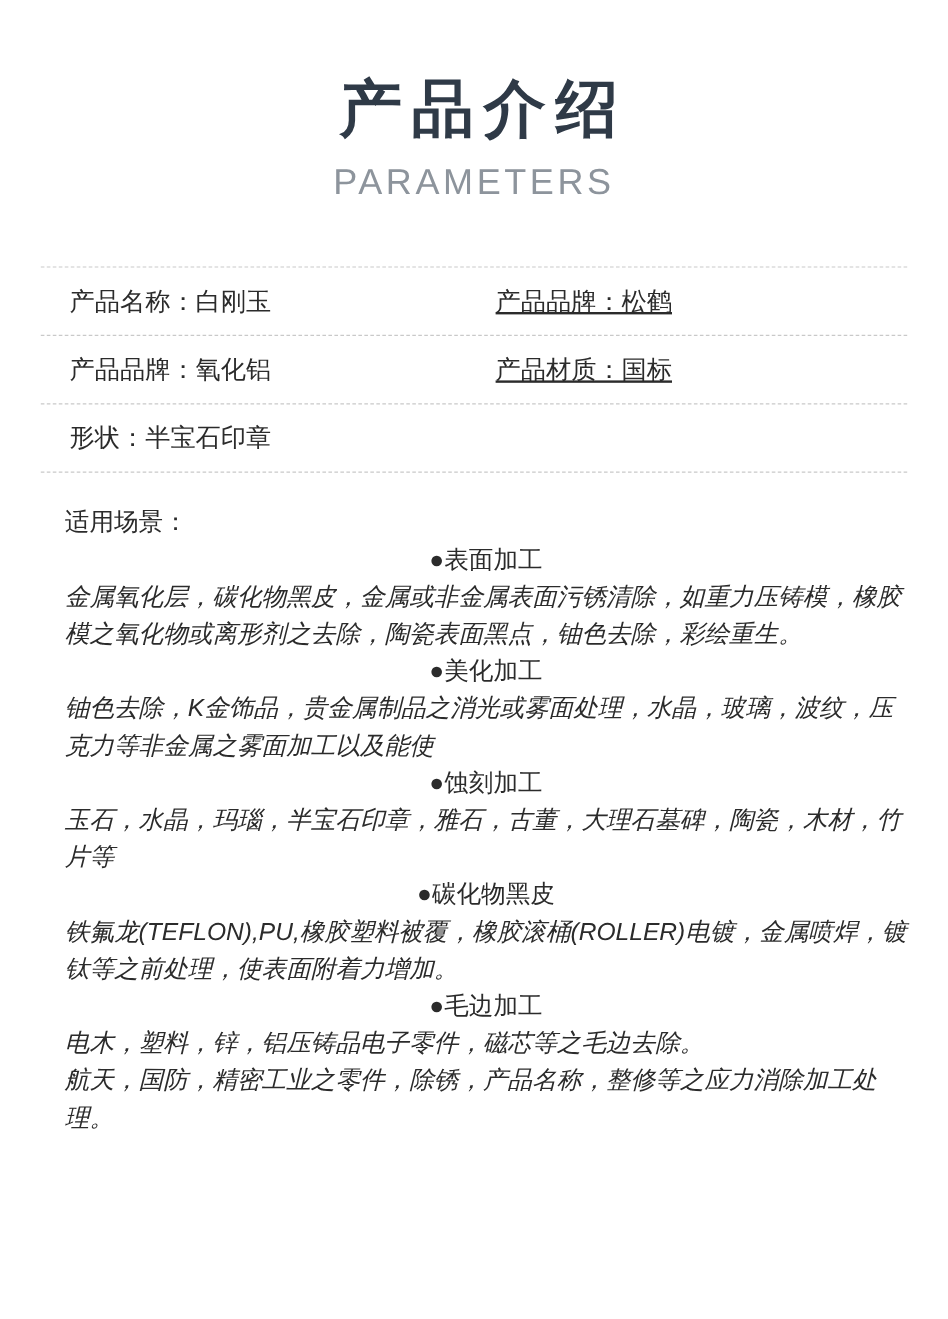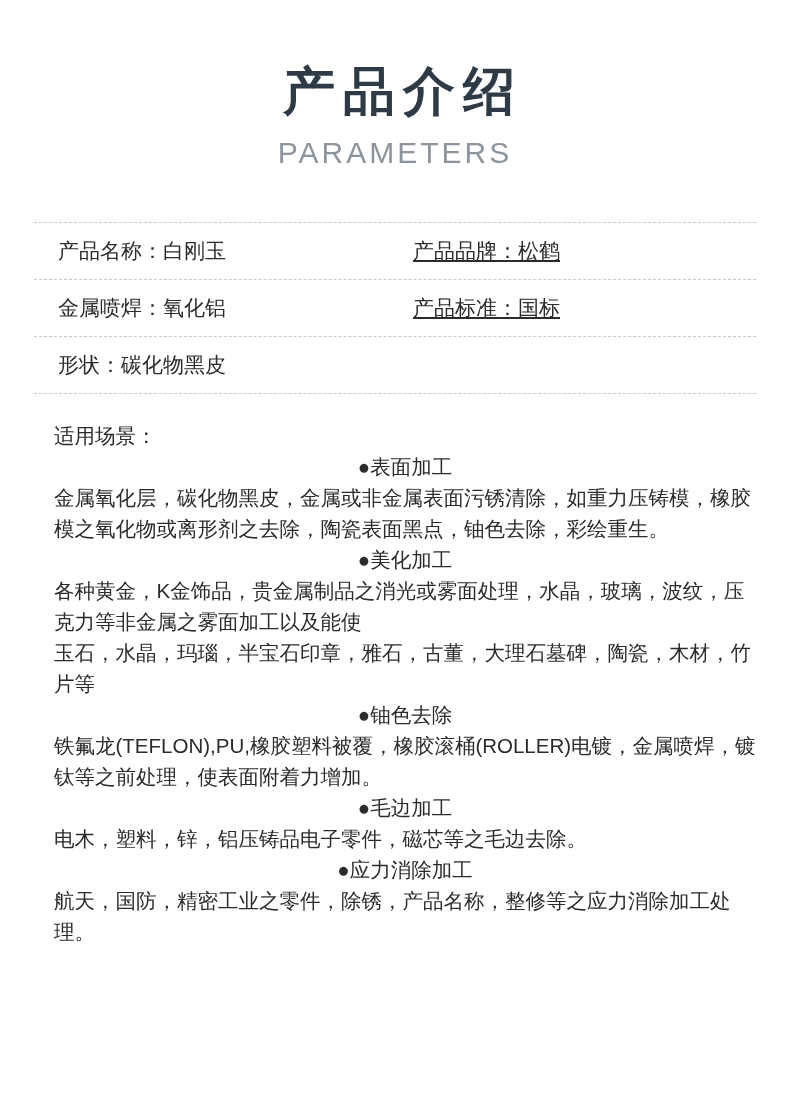--- a/index.html
+++ b/index.html
@@ -68,20 +68,21 @@
     line-height: 31px;
     color: #2b2b2b;
     padding-left: 20px;
   }
   .section-head {
     white-space: pre-wrap;
     text-align: center;
   }
   .para {
     white-space: pre-wrap;
+    font-style: italic;
   }
   .lead {
     white-space: pre-wrap;
   }
 </style>
 </head>
 <body>
 
 <div class="page">
 
@@ -89,42 +90,42 @@
     <h1 class="title">产品介绍</h1>
     <div class="subtitle">PARAMETERS</div>
   </div>
 
   <div class="params">
     <div class="param-row">
       <div class="param-cell left">产品名称：白刚玉</div>
       <div class="param-cell right">产品品牌：松鹤</div>
     </div>
     <div class="param-row">
-      <div class="param-cell left">金属喷焊：氧化铝</div>
-      <div class="param-cell right">产品标准：国标</div>
+      <div class="param-cell left">产品品牌：氧化铝</div>
+      <div class="param-cell right">产品材质：国标</div>
     </div>
     <div class="param-row">
-      <div class="param-cell full">形状：碳化物黑皮</div>
+      <div class="param-cell full">形状：半宝石印章</div>
     </div>
   </div>
 
   <div class="body-text">
     <div class="lead">适用场景：</div>
 
     <div class="section-head">●表面加工</div>
     <div class="para">金属氧化层，碳化物黑皮，金属或非金属表面污锈清除，如重力压铸模，橡胶模之氧化物或离形剂之去除，陶瓷表面黑点，铀色去除，彩绘重生。</div>
 
     <div class="section-head">●美化加工</div>
-    <div class="para">各种黄金，K金饰品，贵金属制品之消光或雾面处理，水晶，玻璃，波纹，压克力等非金属之雾面加工以及能使</div>
+    <div class="para">铀色去除，K金饰品，贵金属制品之消光或雾面处理，水晶，玻璃，波纹，压克力等非金属之雾面加工以及能使</div>
 
+    <div class="section-head">●蚀刻加工</div>
     <div class="para">玉石，水晶，玛瑙，半宝石印章，雅石，古董，大理石墓碑，陶瓷，木材，竹片等</div>
 
-    <div class="section-head">●铀色去除</div>
+    <div class="section-head">●碳化物黑皮</div>
     <div class="para">铁氟龙(TEFLON),PU,橡胶塑料被覆，橡胶滚桶(ROLLER)电镀，金属喷焊，镀钛等之前处理，使表面附着力增加。</div>
 
     <div class="section-head">●毛边加工</div>
     <div class="para">电木，塑料，锌，铝压铸品电子零件，磁芯等之毛边去除。</div>
 
-    <div class="section-head">●应力消除加工</div>
     <div class="para">航天，国防，精密工业之零件，除锈，产品名称，整修等之应力消除加工处理。</div>
   </div>
 
 </div>
 
 </body></html>

